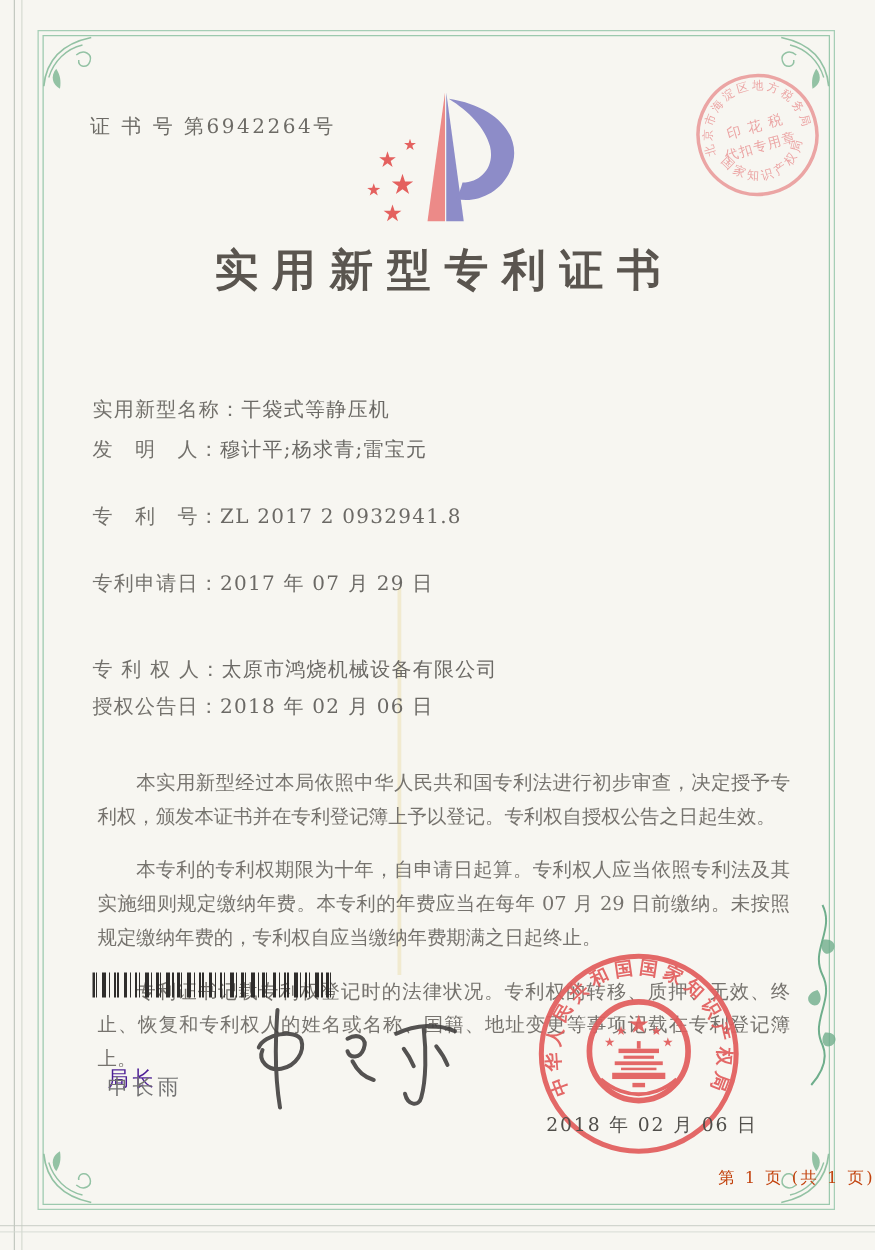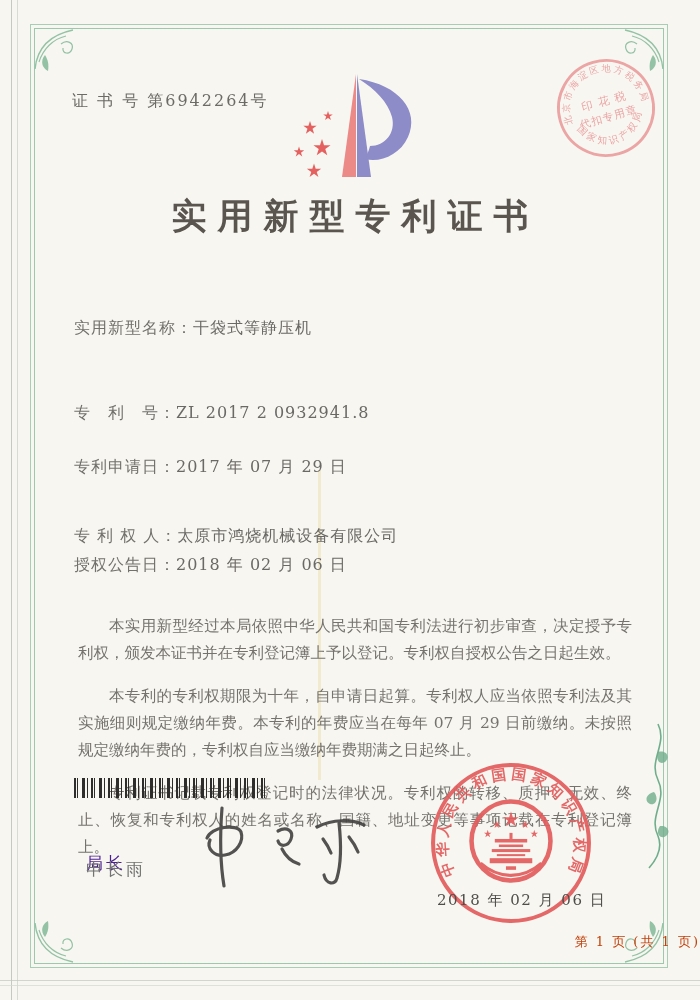--- a/index.html
+++ b/index.html
@@ -141,20 +141,23 @@
       </text>
       <text x="50" y="47" font-size="10.5" fill="#ea9a9a" text-anchor="middle" letter-spacing="1">印 花 税</text>
       <text x="50" y="62" font-size="10" fill="#ea9a9a" text-anchor="middle" letter-spacing="1">代扣专用章</text>
     </svg>
   </div>
 
   <div class="doc-title">实用新型专利证书</div>
 
   <div class="field f0">
     <span class="lab">实用新型名称：</span><span class="val">干袋式等静压机</span>
+  </div>
+  <div class="field f1">
+    <span class="lab">发　明　人：</span><span class="val">穆计平;杨求青;雷宝元</span>
   </div>
   <div class="field f2">
     <span class="lab">专　利　号：</span><span class="val">ZL 2017 2 0932941.8</span>
   </div>
   <div class="field f3">
     <span class="lab">专利申请日：</span><span class="val">2017 年 07 月 29 日</span>
   </div>
   <div class="field f4">
     <span class="lab">专 利 权 人：</span><span class="val">太原市鸿烧机械设备有限公司</span>
   </div>

